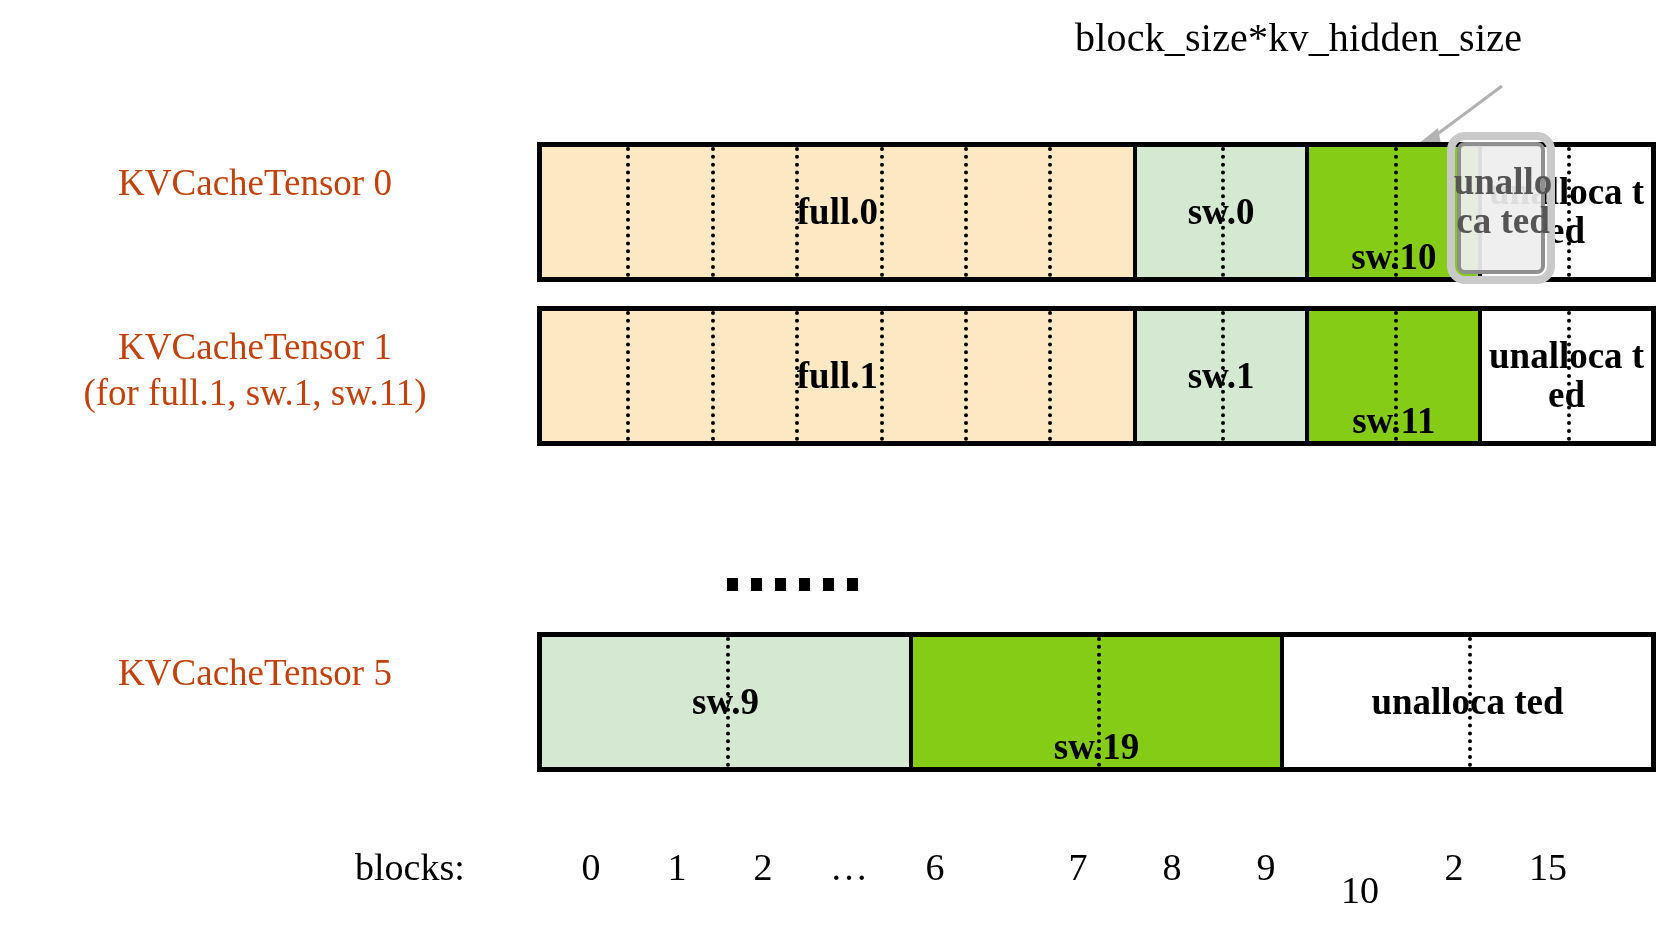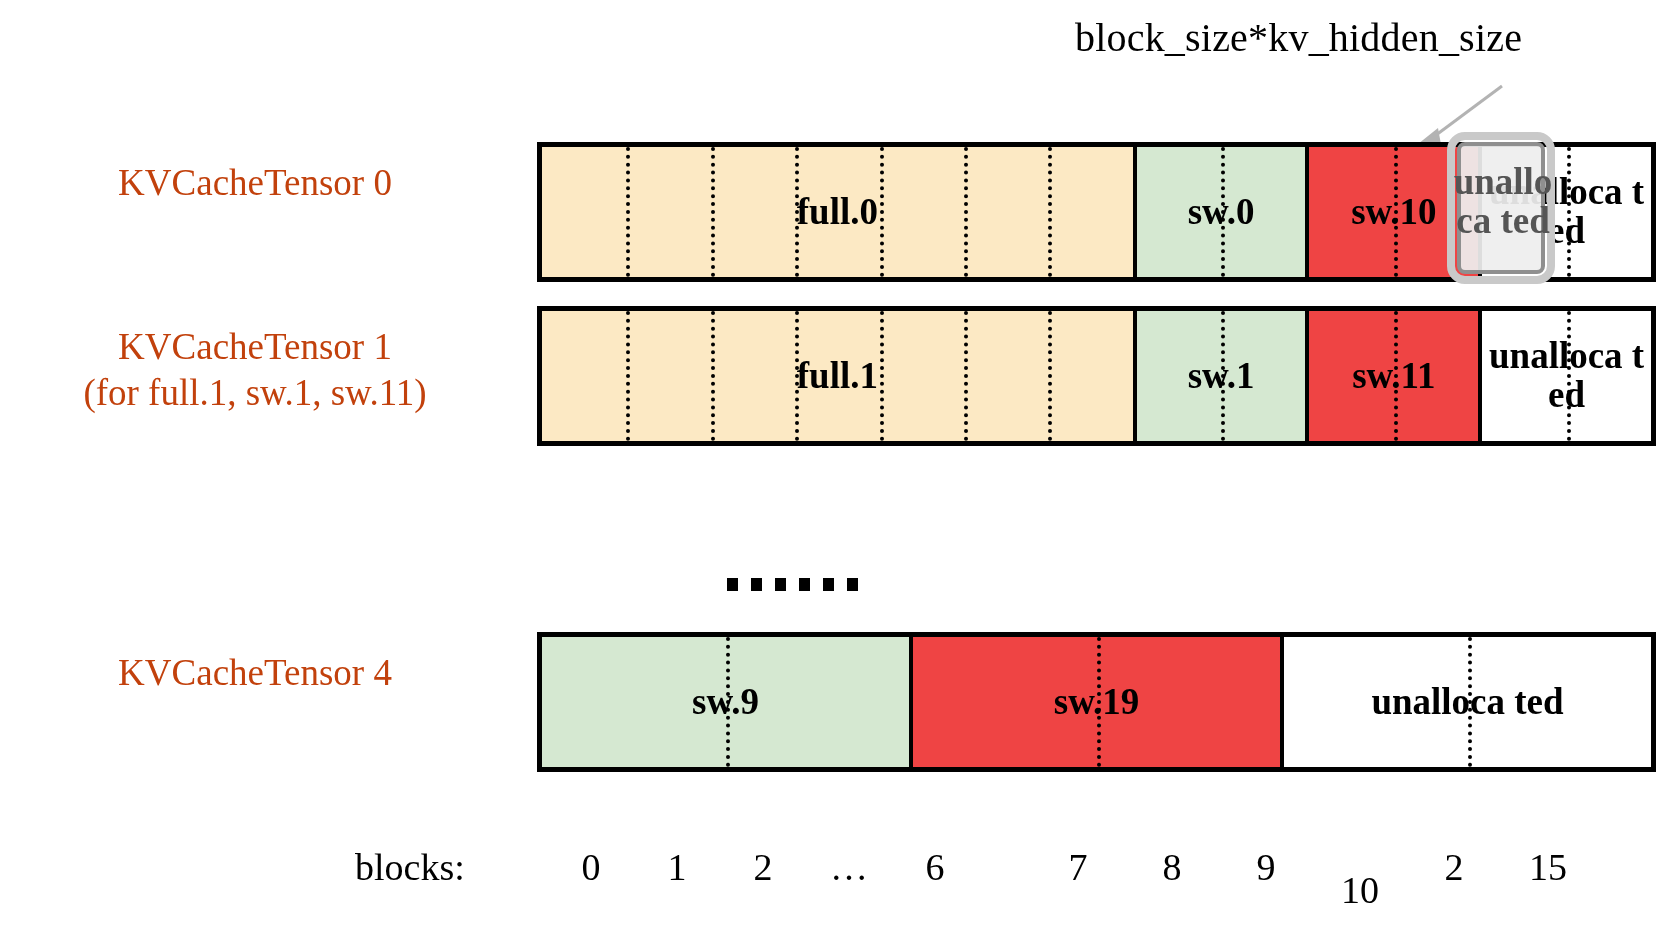--- a/index.html
+++ b/index.html
@@ -69,21 +69,21 @@
     justify-content: center;
     font-weight: bold;
     font-size: 37px;
     color: #000;
     border-right: 4px solid #000;
     overflow: hidden;
   }
   .seg:last-child { border-right: none; }
   .seg.full   { flex: 7 0 0; background: #FCE9C4; }
   .seg.sw     { flex: 2 0 0; background: #D5E8D1; }
-  .seg.sw2    { flex: 2 0 0; background: #ef4444; }
+  .seg.sw2    { flex: 2 0 0; background: #84cc16; align-items: flex-end; }
   .seg.unalloc{ flex: 2 0 0; background: #ffffff; }
   .seg-label {
     position: relative;
     z-index: 2;
     text-align: center;
     line-height: 1.05;
     pointer-events: none;
   }
   .seg.unalloc .seg-label {
     width: 100%;
@@ -248,21 +248,21 @@
   <div class="row-ellipsis">
     <span></span>
       <span></span>
       <span></span>
       <span></span>
       <span></span>
       <span></span>
   </div>
 
   <div class="row-label" style="top:650px;">
-    <span class="l1">KVCacheTensor 4</span>
+    <span class="l1">KVCacheTensor 5</span>
   </div>
   <div class="bar" style="top:632px;">
     <div class="seg sw">
       <span class="dots" style="left:50%"></span>
       <span class="seg-label">sw.9</span>
     </div>
     <div class="seg sw2">
       <span class="dots" style="left:50%"></span>
       <span class="seg-label">sw.19</span>
     </div>

